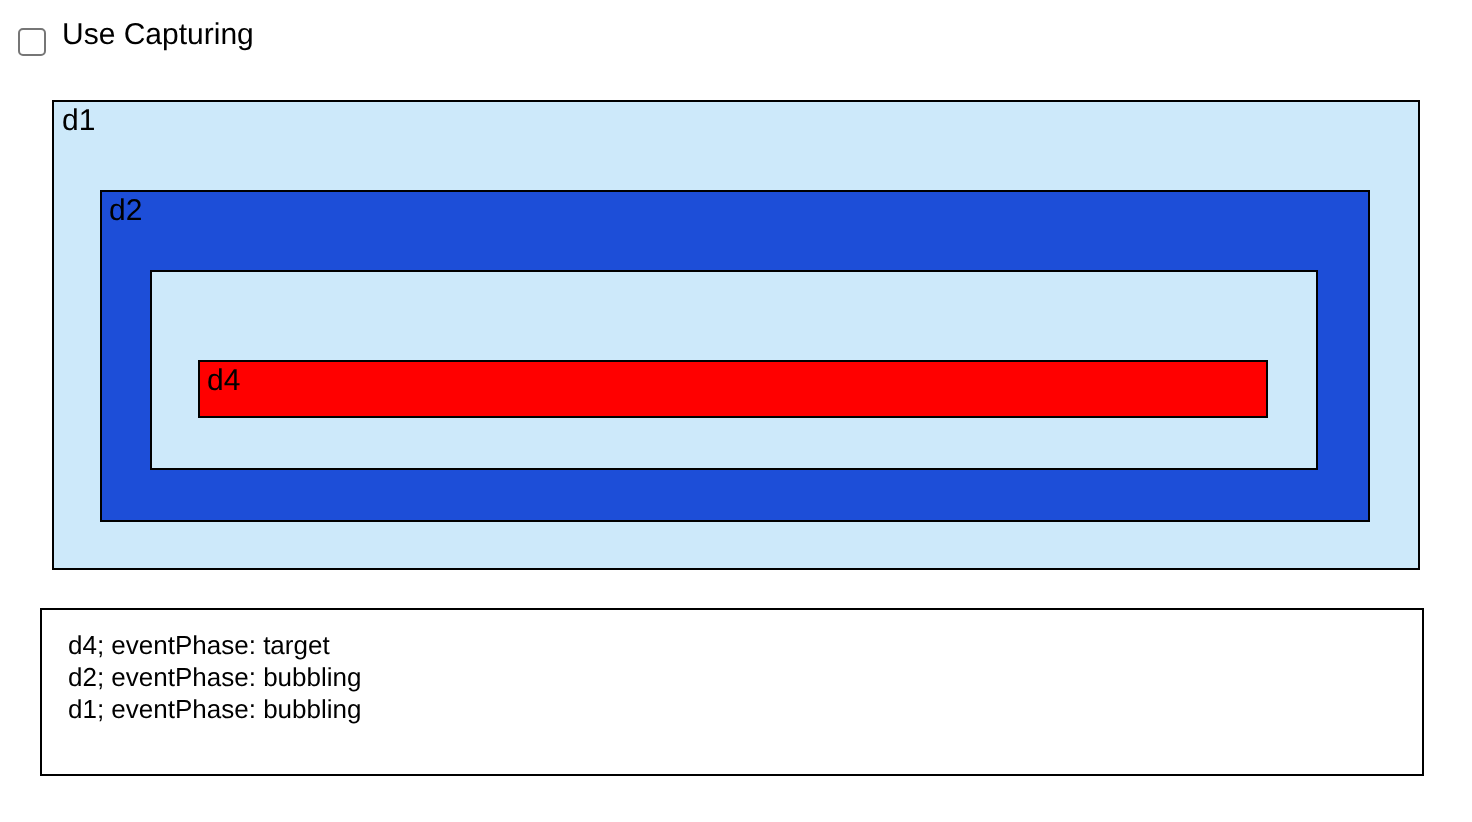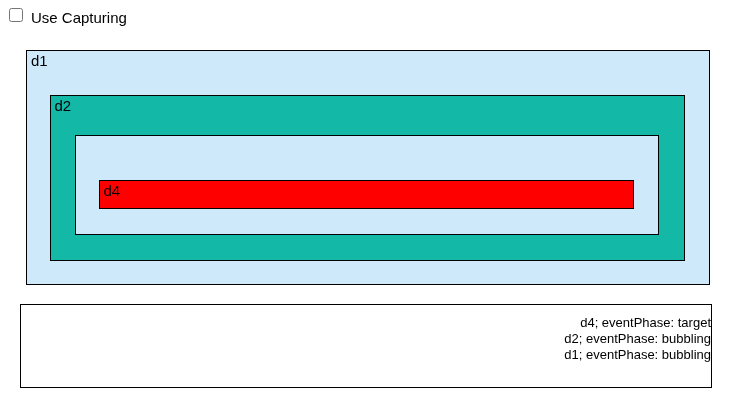--- a/index.html
+++ b/index.html
@@ -15,21 +15,21 @@
     color: #000000;
     overflow: hidden;
   }
 
   
   .capture-row {
     position: absolute;
     left: 9px;
     top: 8px;
     display: flex;
-    align-items: flex-start;
+    align-items: flex-end;
     height: 20px;
   }
   .capture-row input[type="checkbox"] {
     width: 14px;
     height: 14px;
     margin: 0 8px 0 0;
     accent-color: #ffffff;
   }
   .capture-row label {
     font-size: 15px;
@@ -55,21 +55,21 @@
     top: 50px;
     width: 684px;
     height: 235px;
     background: #cde9fa;
   }
   .d2 {
     left: 22.5px;
     top: 43.5px;
     width: 635px;
     height: 166px;
-    background: #14b8a6;
+    background: #1d4ed8;
   }
   .d3 {
     left: 24.5px;
     top: 39.5px;
     width: 584px;
     height: 100px;
     background: #cde9fa;
   }
   .d4 {
     left: 22.5px;
@@ -83,21 +83,20 @@
   .log {
     position: absolute;
     left: 20px;
     top: 304px;
     width: 692px;
     height: 84px;
     box-sizing: border-box;
     border: 1.5px solid #000000;
     background: #ffffff;
     padding: 10px 0 4px 13px;
-    text-align: right;
   }
   .log-line {
     font-size: 13px;
     line-height: 16px;
     white-space: pre;
   }
 </style>
 </head>
 <body>
 

